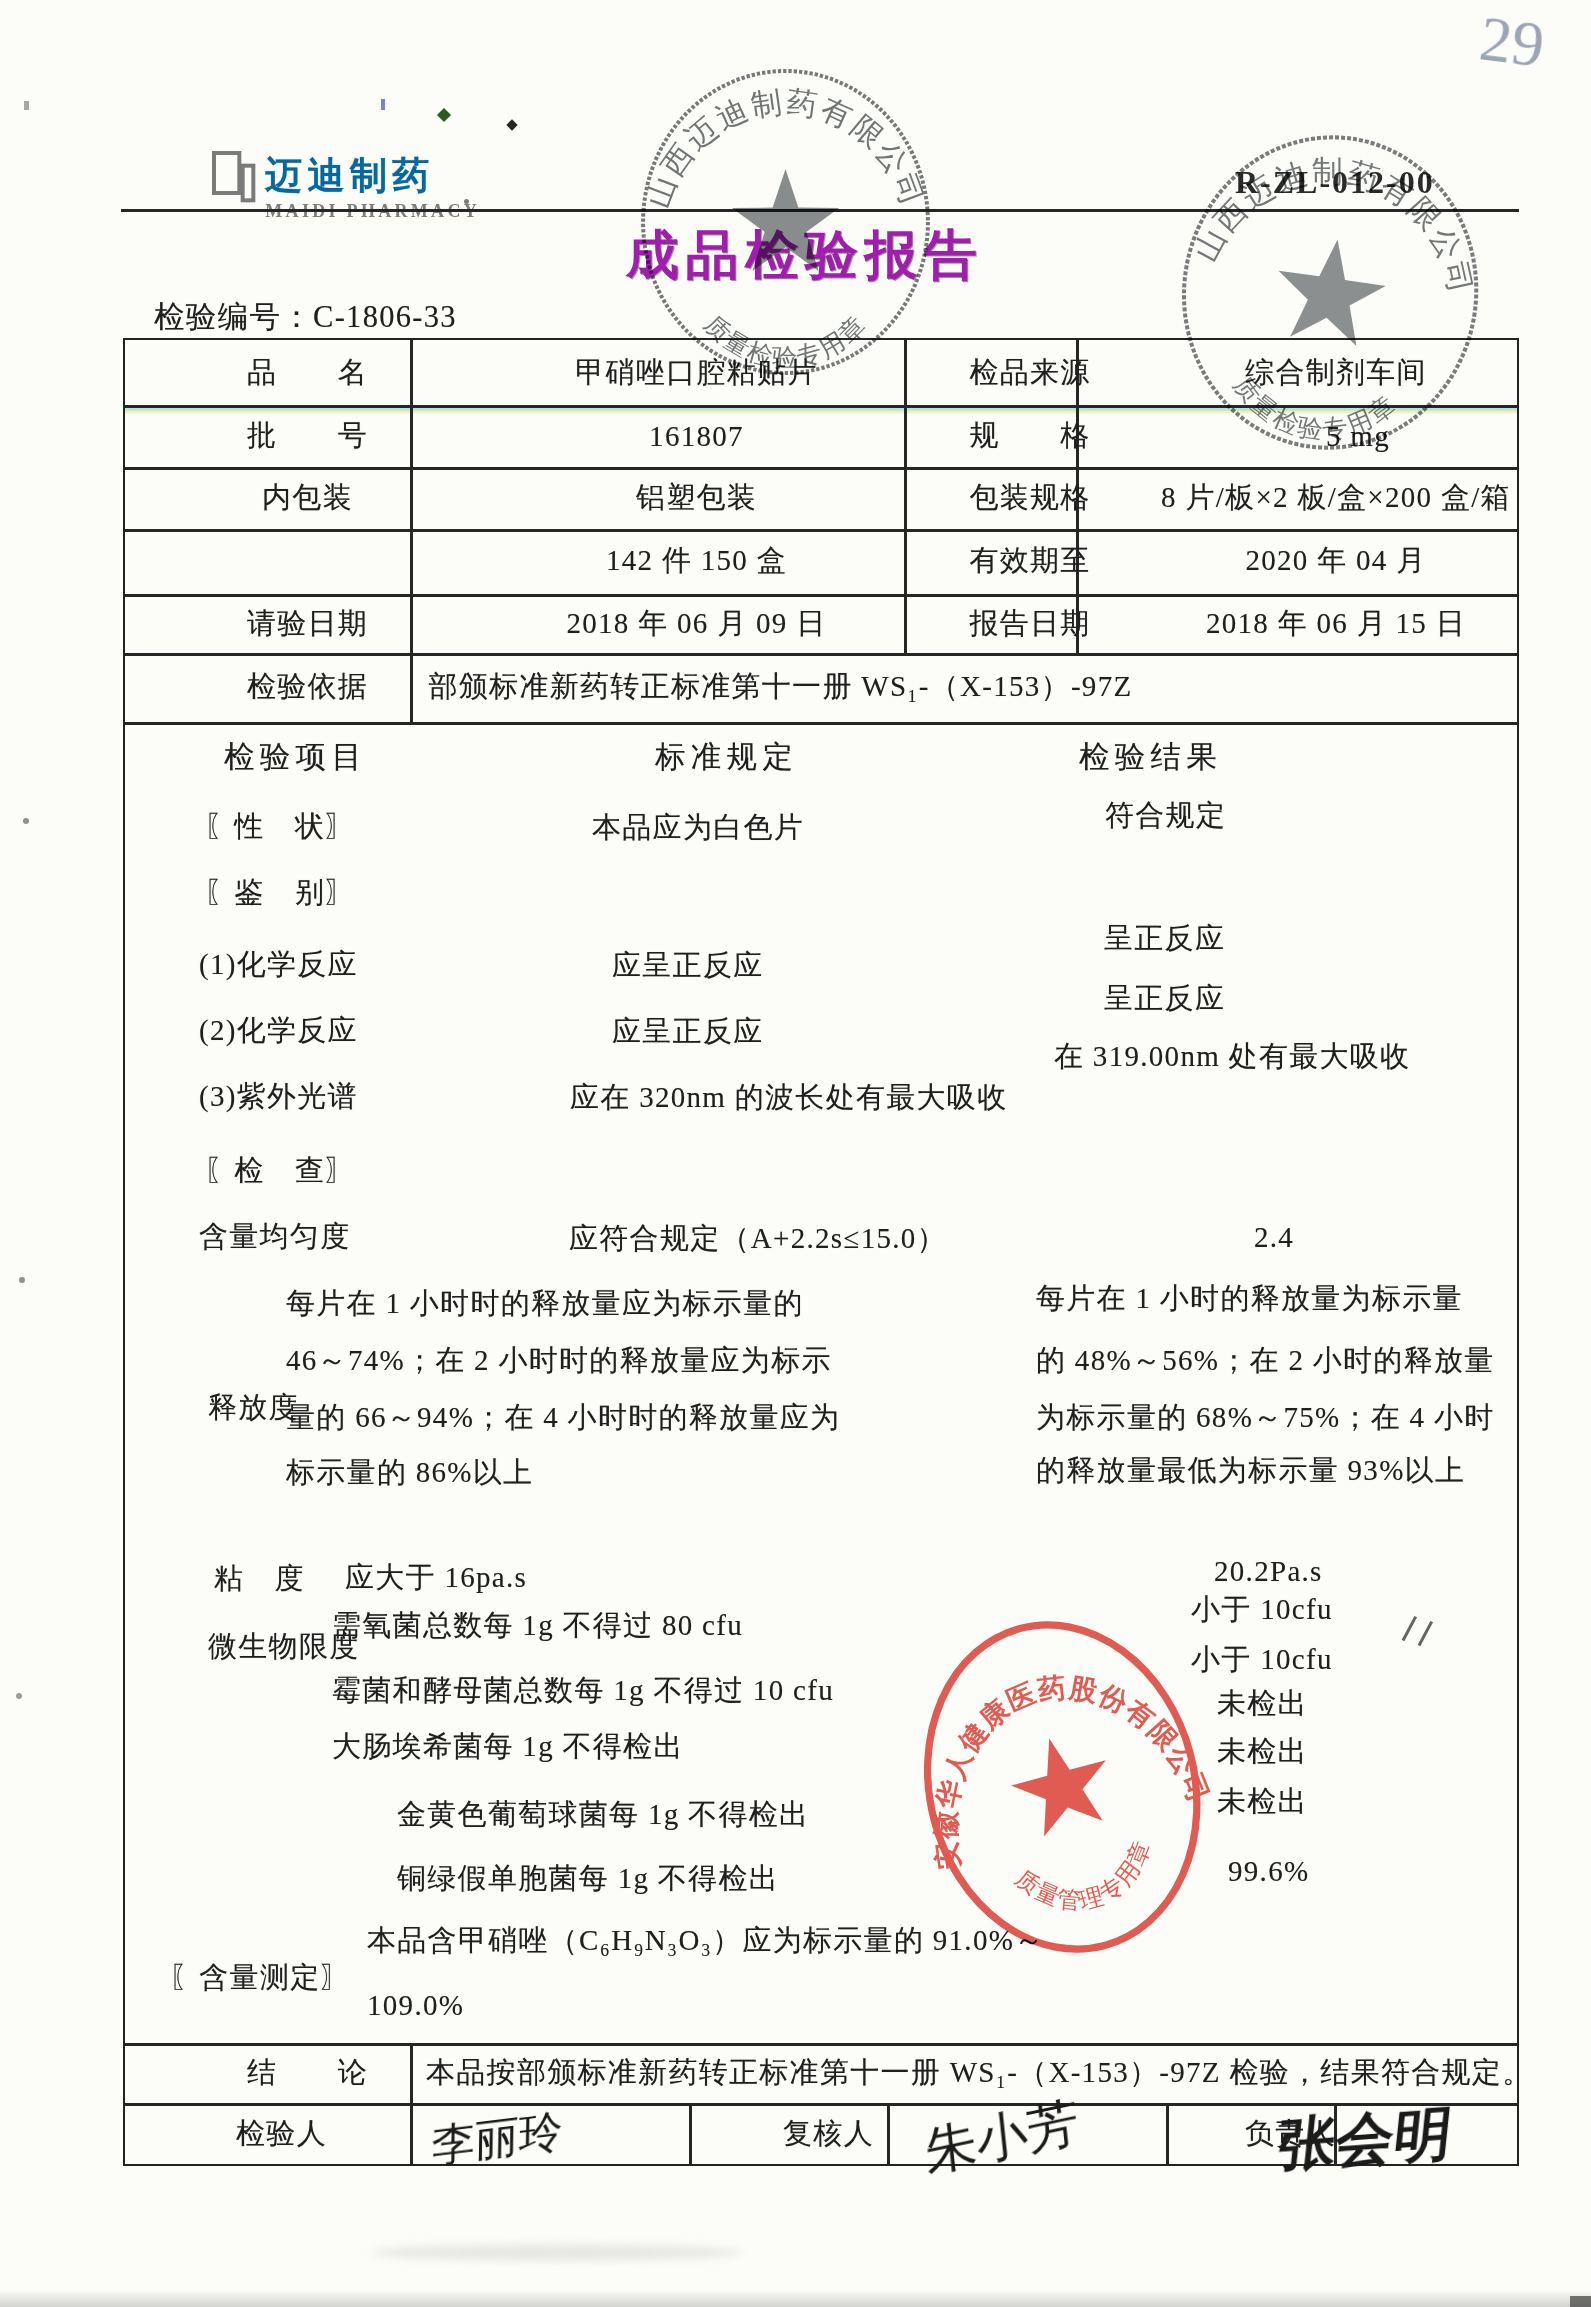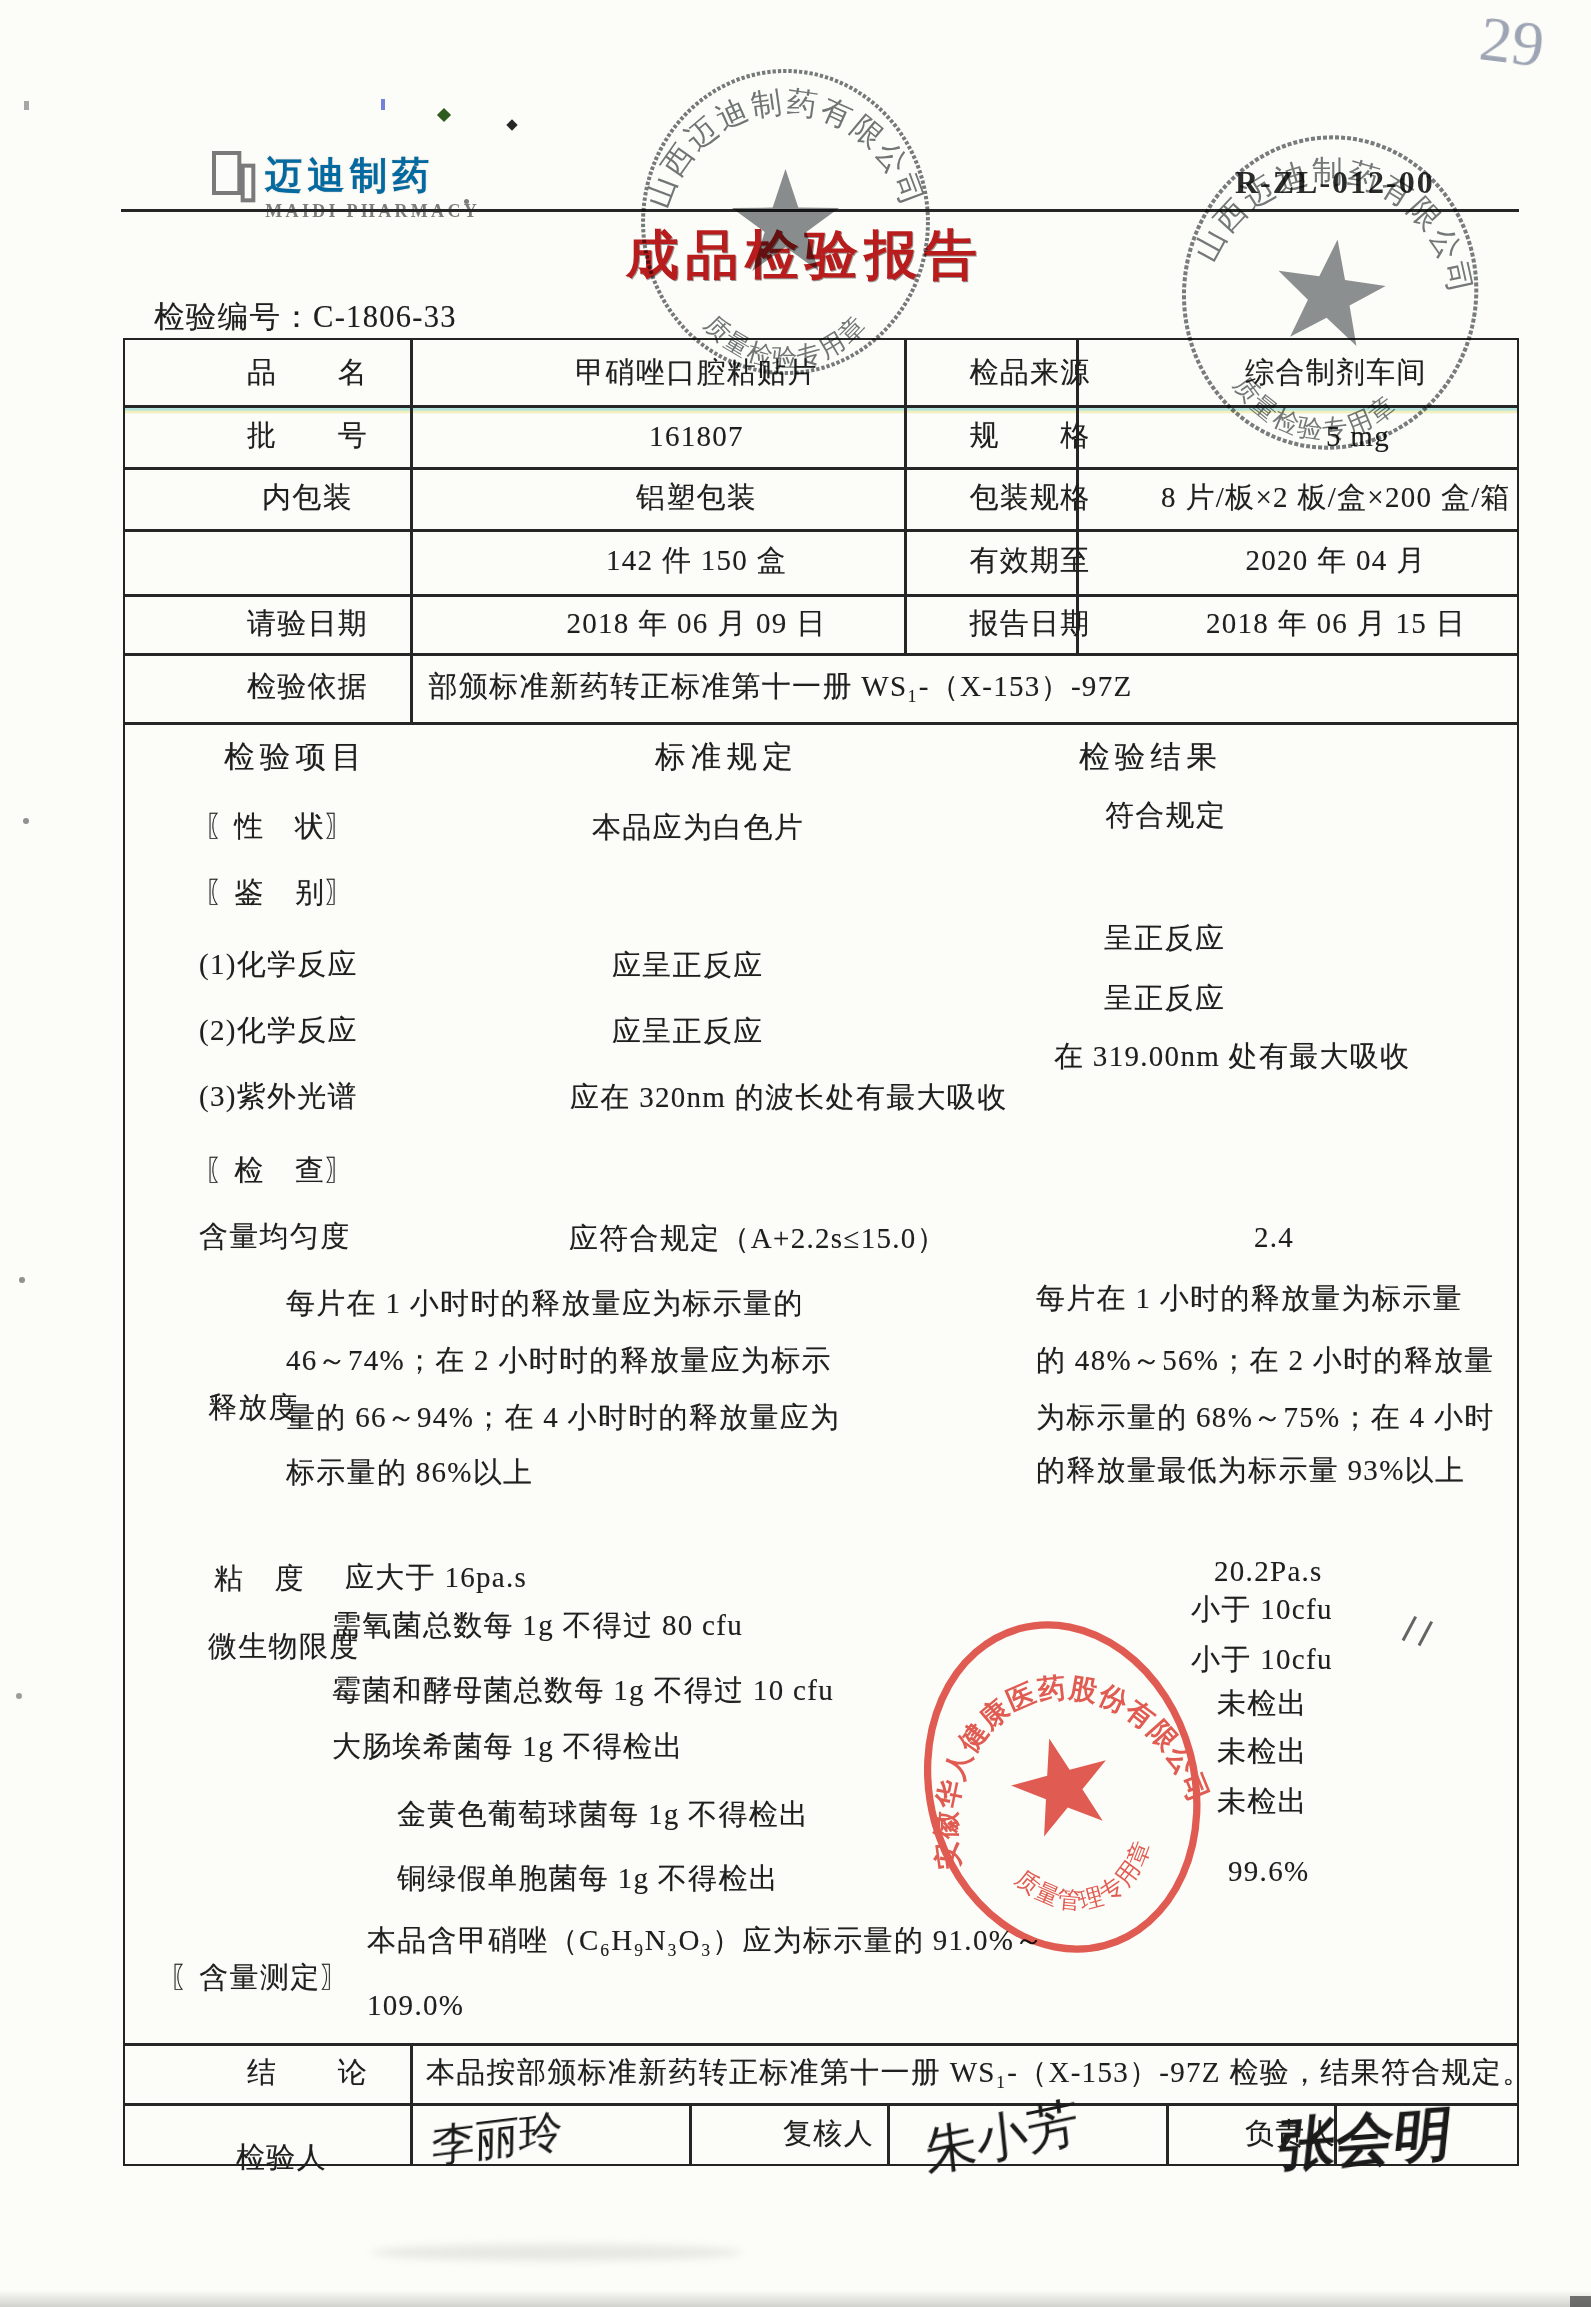--- a/index.html
+++ b/index.html
@@ -9,21 +9,21 @@
   .txt{font-size:29px;letter-spacing:1.3px;white-space:nowrap;text-shadow:0 0 0.7px rgba(30,30,30,.38);}
   .small{font-size:28px;}
   .lab{letter-spacing:4px;}
   .cell{position:absolute;display:flex;align-items:center;justify-content:center;
         font-size:29px;letter-spacing:1.3px;text-shadow:0 0 0.7px rgba(30,30,30,.38);white-space:nowrap;padding-left:40px;}
   .cell.left{justify-content:flex-start;}
   .hline{position:absolute;background:#262626;height:2.6px;}
   .vline{position:absolute;background:#262626;width:2.6px;}
   .fringe{box-shadow:0 2.6px 0 rgba(90,200,190,.45), 0 5.3px 0 rgba(228,222,110,.40);}
   .table{position:absolute;left:123px;top:338px;width:1392px;height:1824px;border:2.6px solid #232323;}
-  .title{font-size:53px;font-weight:bold;letter-spacing:6.6px;color:#b91c1c;
+  .title{font-size:53px;font-weight:bold;letter-spacing:6.6px;color:#a21caf;
          text-shadow:1px 1px 0 rgba(25,25,25,.45);white-space:nowrap;}
   .code{font-size:32px;font-weight:bold;letter-spacing:2px;color:#2b2b2b;white-space:nowrap;}
   .logo-cn{font-size:37px;font-weight:bold;letter-spacing:5.3px;color:#0369a1;
            text-shadow:0 0 1.3px rgba(120,120,120,.6);white-space:nowrap;}
   .logo-en{font-size:18px;font-weight:bold;letter-spacing:3.3px;color:#7d7d7d;white-space:nowrap;}
   .stamp{mix-blend-mode:multiply;}
   .sig{font-family:cursive;white-space:nowrap;color:#1b1b1b;}
   .pencil{font-family:cursive;color:#7e879c;}
   .speck{position:absolute;background:#262626;}
   .headerline{letter-spacing:5.3px;font-size:30.5px;}
@@ -163,21 +163,21 @@
 
       <div class="abs txt" style="left:44px;top:1236px;">〖含量测定〗</div>
       <div class="abs txt" style="left:242px;top:1199px;">本品含甲硝唑（C₆H₉N₃O₃）应为标示量的 91.0%～</div>
       <div class="abs txt" style="left:242px;top:1267px;">109.0%</div>
       <div class="abs txt" style="left:1103px;top:1133px;">99.6%</div>
     </div>
 
     <div class="cell lab" style="left:0;top:1703px;width:285px;height:60px;border-radius:25px;">结　　论</div>
     <div class="cell left small" style="left:285px;top:1703px;width:1106px;height:60px;padding-left:16px;">本品按部颁标准新药转正标准第十一册 WS₁-（X-153）-97Z 检验，结果符合规定。</div>
 
-    <div class="cell lab" style="left:0;top:1763px;width:233px;height:62px;margin-top:24px;">检验人</div>
+    <div class="cell lab" style="left:0;top:1763px;width:233px;height:62px;">检验人</div>
     <div class="cell lab" style="left:564px;top:1763px;width:199px;height:62px;">复核人</div>
     <div class="cell lab" style="left:1041px;top:1763px;width:169px;height:62px;">负责人</div>
   </div>
 
   <div class="abs sig" style="left:431px;top:2110px;font-size:44px;transform:rotate(-7deg) skewX(-8deg);filter:blur(0.3px);">李丽玲</div>
   <div class="abs sig" style="left:924px;top:2103px;font-size:52px;transform:rotate(-12deg) skewX(-6deg);filter:blur(0.3px);">朱小芳</div>
   <div class="abs sig" style="left:1278px;top:2101px;font-size:58px;font-weight:bold;transform:rotate(-4deg) skewX(-10deg);filter:blur(0.2px);">张会明</div>
 
   <div class="abs stamp" style="left:633px;top:63px;opacity:.8;">
     <svg width="305" height="318" viewBox="0 0 460 480">

